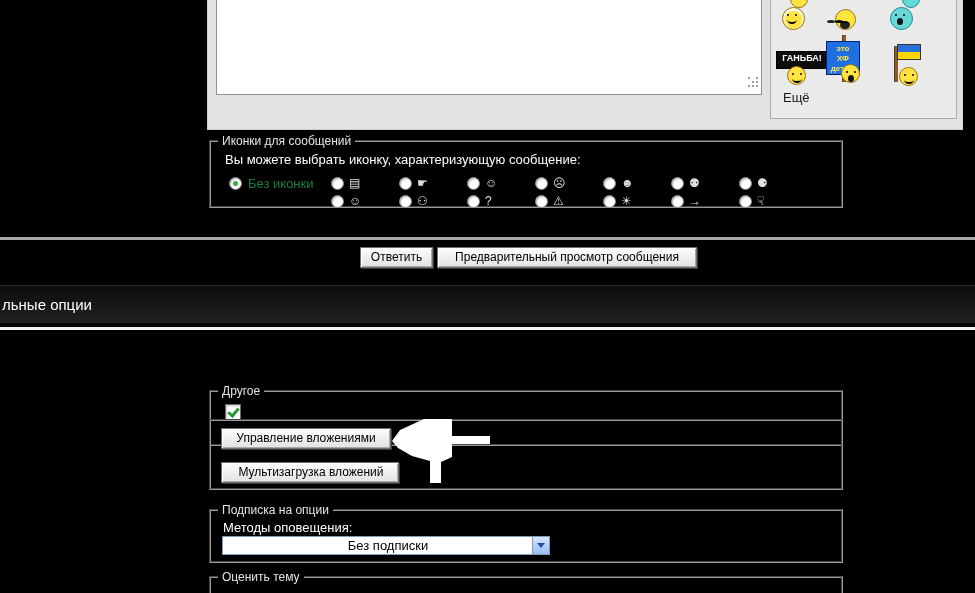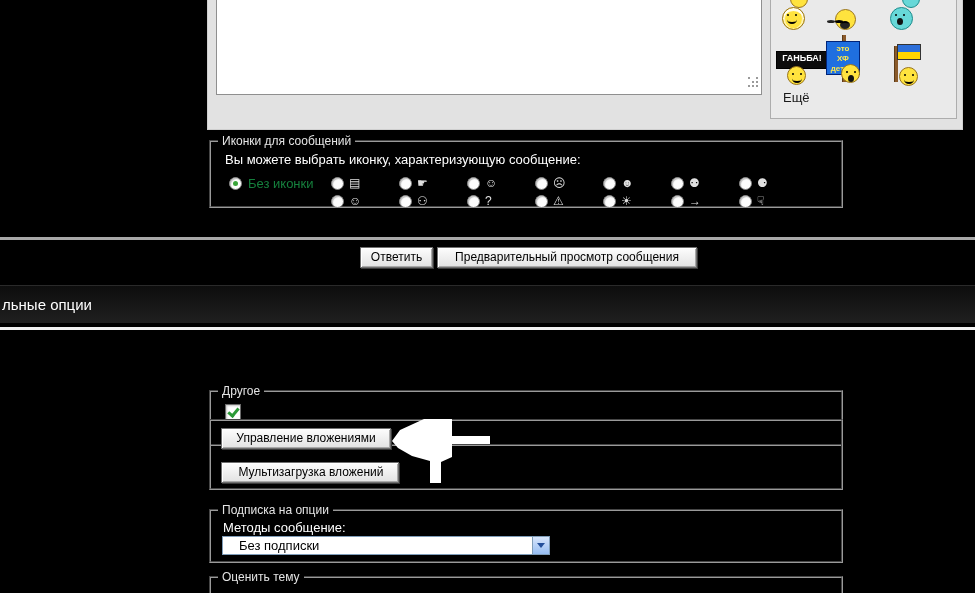--- a/index.html
+++ b/index.html
@@ -82,21 +82,21 @@
 
   
   .fs-attach { top:419px; height:71px; }
   .arrow-note { position:absolute; left:388px; top:404px; z-index:5; }
 
   
   .fs-sub { top:509px; height:54px; }
   .sub-label { position:absolute; left:12px; top:9px; color:#fff; font-size:13px; }
   .select { position:absolute; left:11px; top:25px; width:328px; height:19px; background:#fff;
             border:1px solid #7f9db9; box-sizing:border-box; cursor:pointer; }
-  .select-text { font-size:13px; color:#000; padding-left:16px; line-height:17px; white-space:nowrap; overflow:hidden; }
+  .select-text { font-size:13px; color:#000; padding-left:4px; line-height:17px; white-space:nowrap; overflow:hidden;text-align:center; }
   .select-btn { position:absolute; right:0; top:0; width:17px; height:17px;
                 background:linear-gradient(#d8e6fc,#96bdf2); border-left:1px solid #7f9db9; box-sizing:border-box; }
   .select-btn::after { content:""; position:absolute; left:4px; top:6px; border:4px solid transparent;
                        border-top:5px solid #234f9b; }
 
   
   .fs-rate { top:576px; height:40px; }
 </style>
 </head>
 <body>
@@ -221,21 +221,21 @@
   <button class="btn" style="left:10px; top:7px; width:170px;">Управление вложениями</button>
   <button class="btn" style="left:10px; top:41px; width:178px;padding-left:8px;">Мультизагрузка вложений</button>
 </div>
 
 <svg class="arrow-note" width="110" height="92" viewBox="0 0 110 92">
   <polygon fill="#ffffff" points="4,37 12,26 36,15 64,15 64,32 102,32 102,40 64,40 64,53 53,58 53,79 42,79 42,57 24,52 10,44"></polygon>
 </svg>
 
 <div class="fs fs-sub">
   <span class="fs-legend">Подписка на опции</span>
-  <div class="sub-label">Методы сообщение:</div>
+  <div class="sub-label">Методы оповещения:</div>
   <div class="select">
     <div class="select-text">Без подписки</div>
     <div class="select-btn"></div>
   </div>
 </div>
 
 <div class="fs fs-rate">
   <span class="fs-legend">Оценить тему</span>
 </div>
 

